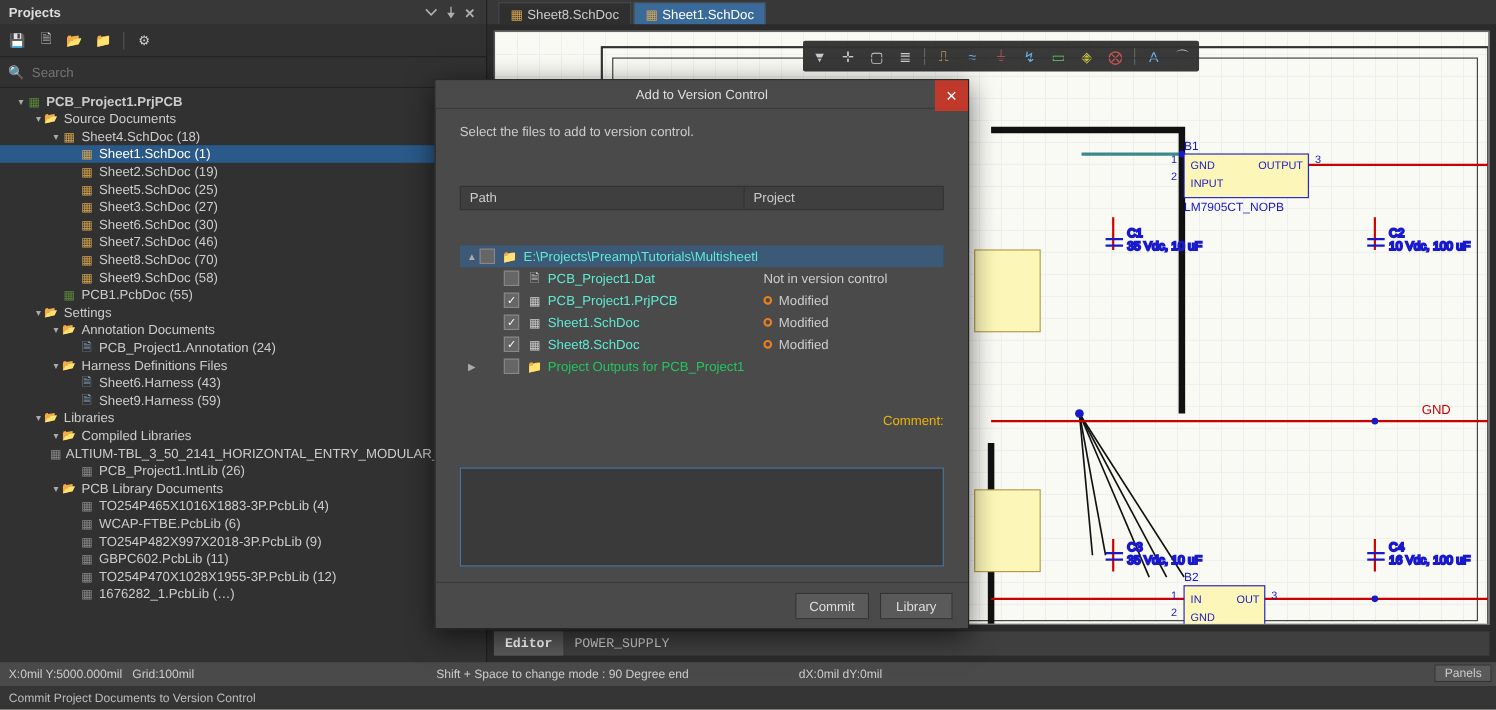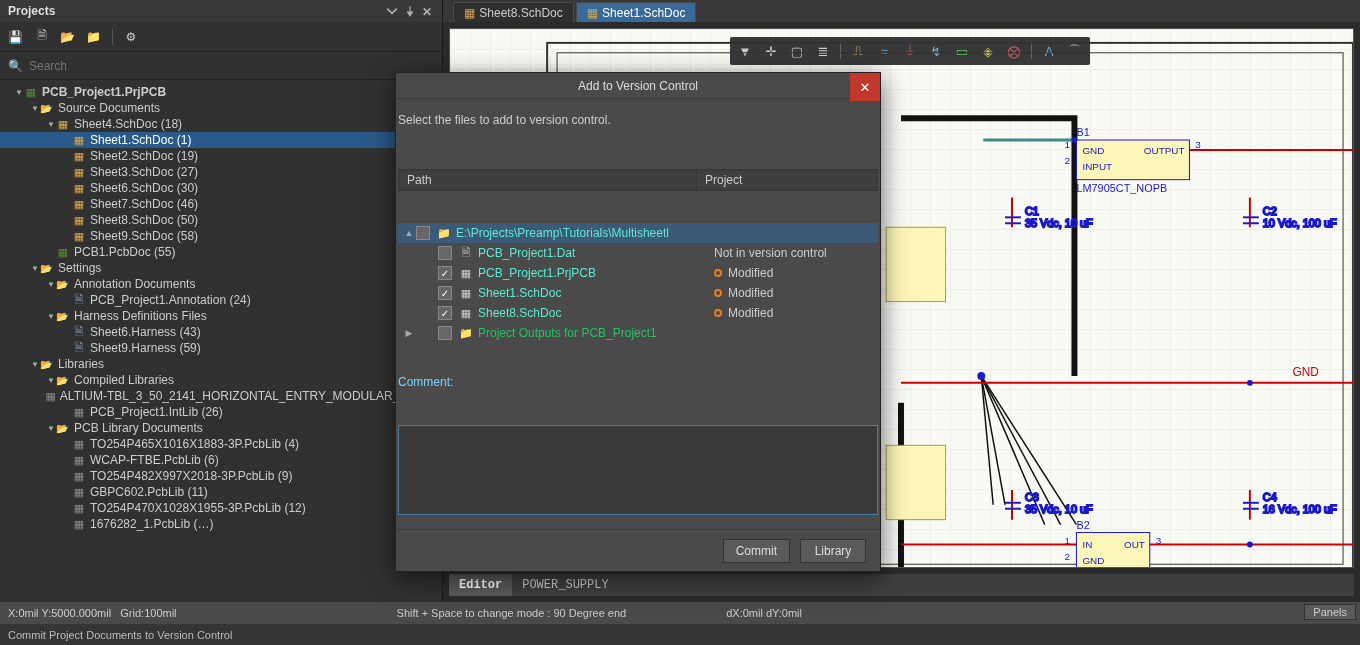--- a/index.html
+++ b/index.html
@@ -37,36 +37,36 @@
 .bottom-tab.active { background: #5a5a5a; font-weight: bold; color: #fff; }
 
 .status-bar { position: absolute; left: 0; right: 0; top: 602px; height: 22px; background: #4a4a4a; display: flex; align-items: center; padding: 0 8px; color: #ccc; font-size: 11px; }
 .status-seg { margin-right: 40px; }
 .panels-btn { position: absolute; right: 4px; top: 2px; background: #5a5a5a; border: 1px solid #333; padding: 1px 8px; cursor: pointer; }
 .hint-bar { position: absolute; left: 0; right: 0; top: 624px; height: 21px; background: #353535; display: flex; align-items: center; padding: 0 8px; color: #bbb; font-size: 11px; }
 
 .modal { position: absolute; left: 395px; top: 72px; width: 486px; height: 500px; background: #4a4a4a; border: 1px solid #222; box-shadow: 0 6px 24px rgba(0,0,0,0.6); display: flex; flex-direction: column; z-index: 100; }
 .modal-title { height: 28px; background: #4a4a4a; display: flex; align-items: center; justify-content: center; color: #ddd; position: relative; border-bottom: 1px solid #3a3a3a; }
 .modal-close { position: absolute; right: 0; top: 0; width: 30px; height: 28px; background: #c0392b; color: #fff; display: flex; align-items: center; justify-content: center; cursor: pointer; font-size: 13px; }
-.modal-body { flex: 1; padding: 14px 2px; display: flex; flex-direction: column; gap: 32px; }
+.modal-body { flex: 1; padding: 14px 22px; display: flex; flex-direction: column; gap: 32px; }
 .instr { color: #ccc; margin-bottom: 10px; }
 .file-grid-hdr { display: flex; height: 22px; background: #3f3f3f; border: 1px solid #333; }
 .col-path { flex: 1; padding: 3px 8px; border-right: 1px solid #333; }
 .col-status { width: 180px; padding: 3px 8px; }
 .file-grid { max-height: 210px; overflow-y: auto; }
 .fg-row { display: flex; align-items: center; height: 20px; padding: 0 4px; }
 .fg-row.sel { background: #3c5a78; }
 .fg-arrow { width: 14px; text-align: center; font-size: 9px; color: #aaa; }
 .fg-check { width: 14px; height: 14px; margin-right: 6px; background: #666; border: 1px solid #888; display: inline-flex; align-items: center; justify-content: center; cursor: pointer; font-size: 10px; color: #fff; }
 .fg-icon { width: 16px; margin-right: 4px; display: inline-flex; align-items: center; justify-content: center; font-size: 11px; }
 .fg-path { flex: 1; color: #5eead4; }
 .fg-path.dim { color: #22c55e; }
 .fg-status { width: 160px; color: #ccc; display: flex; align-items: center; gap: 6px; }
 .status-dot { width: 8px; height: 8px; border-radius: 50%; border: 2px solid #e67e22; background: transparent; }
-.comment-lbl { color: #7dd3fc; }
+.comment-lbl { color: #eab308; text-align: right; }
 .comment-box { flex: 1; margin-top: 4px; background: #3a3a3a; border: 1px solid #4a7aa8; outline: none; color: #ddd; padding: 6px; resize: none; min-height: 90px; }
 .modal-footer { height: 44px; display: flex; align-items: center; justify-content: flex-end; padding: 0 14px; gap: 10px; border-top: 1px solid #3a3a3a; }
 .btn { min-width: 66px; height: 24px; background: #5a5a5a; border: 1px solid #333; color: #ddd; cursor: pointer; display: flex; align-items: center; justify-content: center; padding: 0 12px; }
 
 
 text.part { font-size: 11px; fill: #1818cc; font-family: sans-serif; }
 text.pin { font-size: 10px; fill: #1818cc; font-family: sans-serif; }
 text.net { font-size: 12px; fill: #c00; font-family: sans-serif; }
 
 ::-webkit-scrollbar { width: 10px; height: 10px; }
@@ -129,39 +129,45 @@
       <div class="tree-row">
         <span class="indent" style="width: 58px;"></span>
         <span class="arrow"></span>
         <span class="ficon file-sch"></span>
         <span>Sheet2.SchDoc (19)</span>
       </div>
       <div class="tree-row">
         <span class="indent" style="width: 58px;"></span>
         <span class="arrow"></span>
         <span class="ficon file-sch"></span>
+        <span>Sheet5.SchDoc (25)</span>
+      </div>
+      <div class="tree-row">
+        <span class="indent" style="width: 58px;"></span>
+        <span class="arrow"></span>
+        <span class="ficon file-sch"></span>
         <span>Sheet3.SchDoc (27)</span>
       </div>
       <div class="tree-row">
         <span class="indent" style="width: 58px;"></span>
         <span class="arrow"></span>
         <span class="ficon file-sch"></span>
         <span>Sheet6.SchDoc (30)</span>
       </div>
       <div class="tree-row">
         <span class="indent" style="width: 58px;"></span>
         <span class="arrow"></span>
         <span class="ficon file-sch"></span>
         <span>Sheet7.SchDoc (46)</span>
       </div>
       <div class="tree-row">
         <span class="indent" style="width: 58px;"></span>
         <span class="arrow"></span>
         <span class="ficon file-sch"></span>
-        <span>Sheet8.SchDoc (50)</span>
+        <span>Sheet8.SchDoc (70)</span>
       </div>
       <div class="tree-row">
         <span class="indent" style="width: 58px;"></span>
         <span class="arrow"></span>
         <span class="ficon file-sch"></span>
         <span>Sheet9.SchDoc (58)</span>
       </div>
       <div class="tree-row">
         <span class="indent" style="width: 42px;"></span>
         <span class="arrow"></span>

